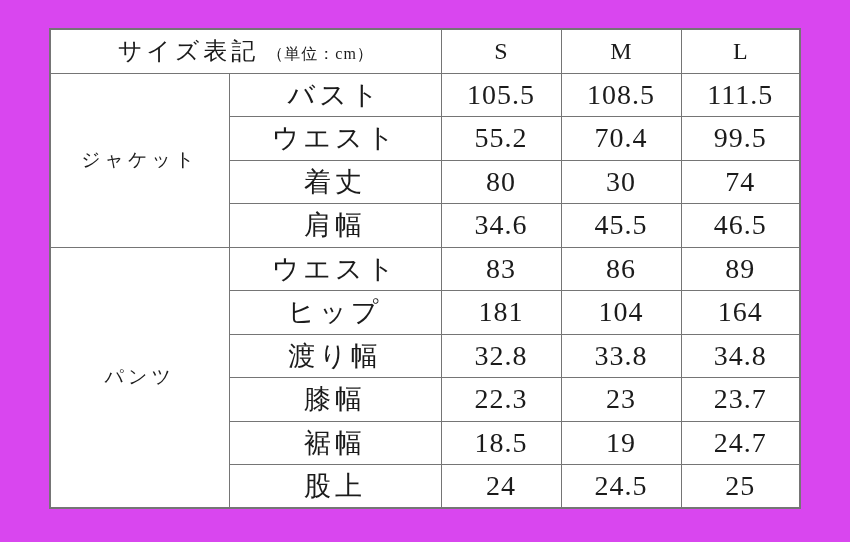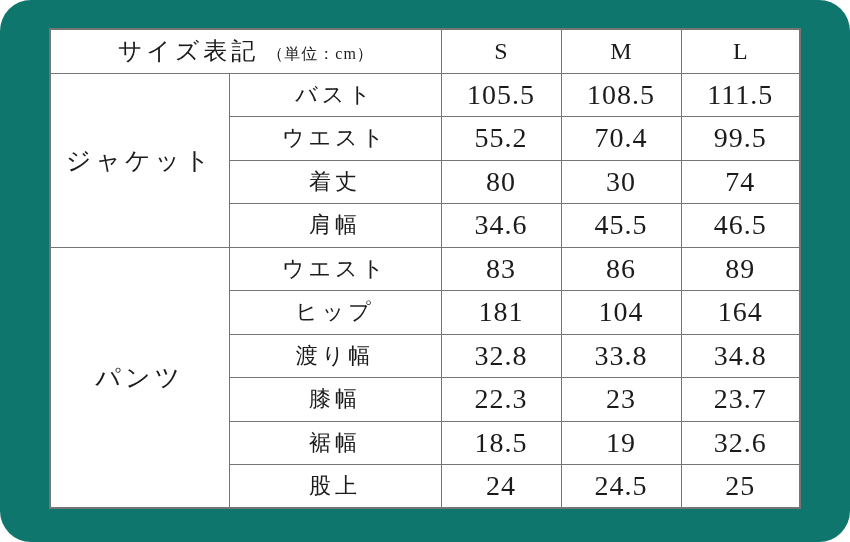--- a/index.html
+++ b/index.html
@@ -4,25 +4,24 @@
 <style>
   html, body {
     margin: 0;
     padding: 0;
     background: #ffffff;
   }
   .page {
     position: relative;
     width: 850px;
     height: 542px;
-    background: #0f766e;
+    background: #d946ef;
     font-family: "Liberation Serif", "DejaVu Serif", serif;
     color: #1b1b1b;
     overflow: hidden;
-    border-radius: 31px;
   }
   table.size-chart {
     position: absolute;
     left: 49px;
     top: 28px;
     border-collapse: collapse;
     table-layout: fixed;
     border: 2px solid #757575;
   }
   table.size-chart td {
@@ -47,25 +46,25 @@
   }
   .t-unit {
     font-size: 16px;
     letter-spacing: 1px;
     margin-left: 8px;
   }
   td.c-size {
     font-size: 24px;
   }
   td.c-group {
-    font-size: 25px;
+    font-size: 19px;
     letter-spacing: 4px;
   }
   td.c-label {
-    font-size: 22px;
+    font-size: 27px;
     letter-spacing: 4px;
     margin-top: 44px;
   }
   td.c-val {
     font-size: 28px;
     letter-spacing: 1px;
   }
 </style>
 </head>
 <body>
@@ -138,21 +137,21 @@
     <tr class="r-data">
       <td class="c-label">膝幅</td>
       <td class="c-val">22.3</td>
       <td class="c-val">23</td>
       <td class="c-val">23.7</td>
     </tr>
     <tr class="r-data">
       <td class="c-label">裾幅</td>
       <td class="c-val">18.5</td>
       <td class="c-val">19</td>
-      <td class="c-val">32.6</td>
+      <td class="c-val">24.7</td>
     </tr>
     <tr class="r-data">
       <td class="c-label">股上</td>
       <td class="c-val">24</td>
       <td class="c-val">24.5</td>
       <td class="c-val">25</td>
     </tr>
   </tbody>
     </table>
 </div>

